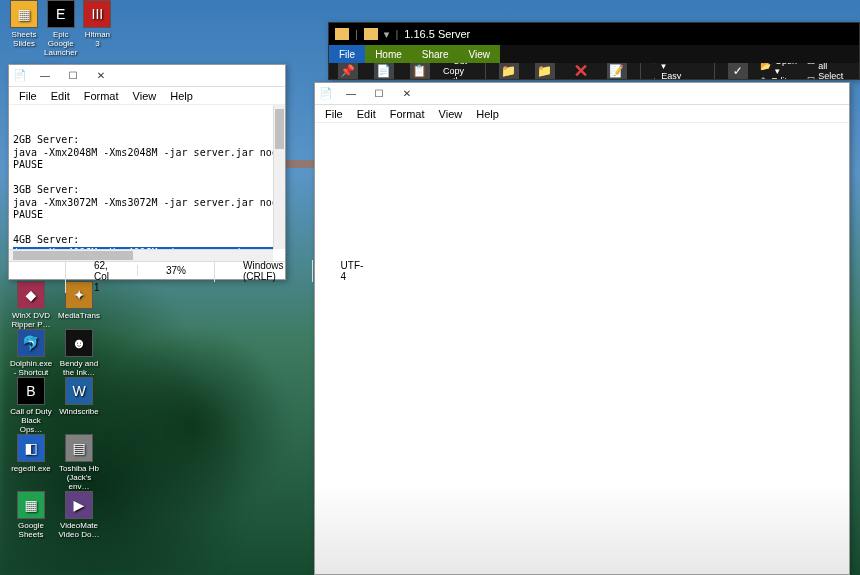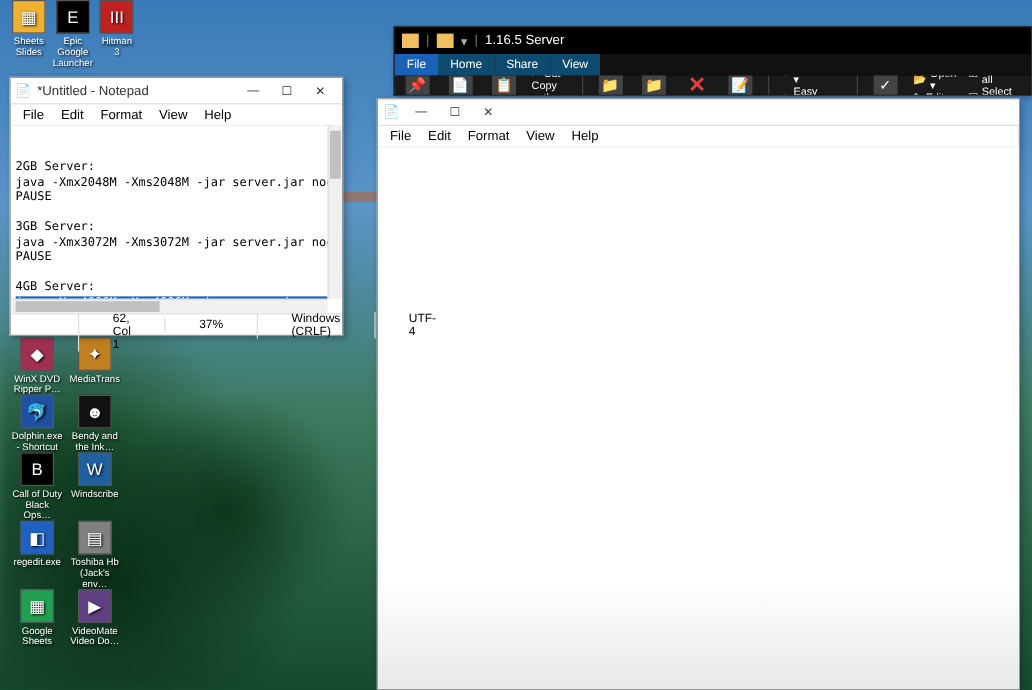--- a/index.html
+++ b/index.html
@@ -85,21 +85,21 @@
   .status-cell:first-child{border:none;flex:0 0 34px;}
 
   
   #explorer { left: 328px; top: 22px; right: 0; width: 532px; height: 58px;
     background: #000; border: 1px solid #333; color: #fff; }
   #explorer .ex-title { height: 22px; background: #000; display: flex;
     align-items: center; padding: 0 6px; font-size: 11px; gap: 6px; }
   .ex-folder-icon{width:14px;height:12px;background:#f0c060;}
   .ex-tabs { height: 18px; background: #111; display: flex; font-size: 10px;
     align-items: stretch; }
-  .ex-tab { padding: 2px 10px; cursor: pointer; background:#0c4a6e; display:flex;align-items:center;}
+  .ex-tab { padding: 2px 10px; cursor: pointer; background:#4d7c0f; display:flex;align-items:center;}
   .ex-tab.active { background: #1a62b8; }
   .ex-ribbon { flex:1; background: #1a1a1a; display: flex; align-items: center;
     padding: 2px 6px; gap: 10px; font-size: 9px; overflow:hidden;}
   .ribbon-btn { display: flex; flex-direction: column; align-items: center;
     cursor: pointer; gap:1px; min-width:26px;}
   .ribbon-btn .ric { width: 20px; height: 18px; background: #444;
     display:flex;align-items:center;justify-content:center;font-size:12px;}
   .ribbon-sep{width:1px;height:30px;background:#444;}
   .ribbon-text{display:flex;align-items:center;gap:3px;}
   .ric-copy{background:#3a6a3a;}
@@ -280,21 +280,20 @@
       <span class="menuitem">Format</span>
       <span class="menuitem">View</span>
       <span class="menuitem">Help</span>
     </div>
   <div class="np-body"></div>
 </div>
 
 <div id="np1" class="window">
   <div class="titlebar">
     <span class="icon">📄</span>
-    <span class="title">*Untitled - Notepad</span>
     <div class="winbtns">
       <div class="winbtn">—</div>
       <div class="winbtn">☐</div>
       <div class="winbtn close">✕</div>
     </div>
   </div>
   <div class="menubar" id="np1-menus">
       <span class="menuitem">File</span>
       <span class="menuitem">Edit</span>
       <span class="menuitem">Format</span>

